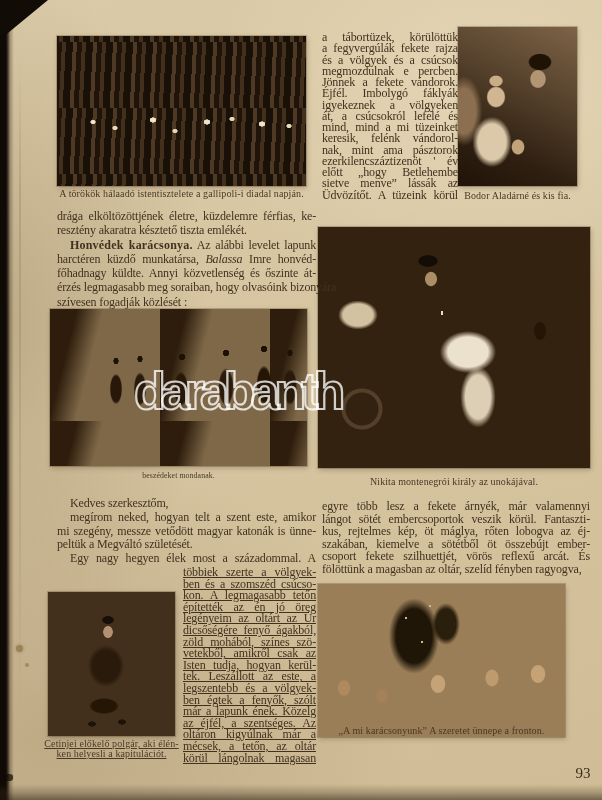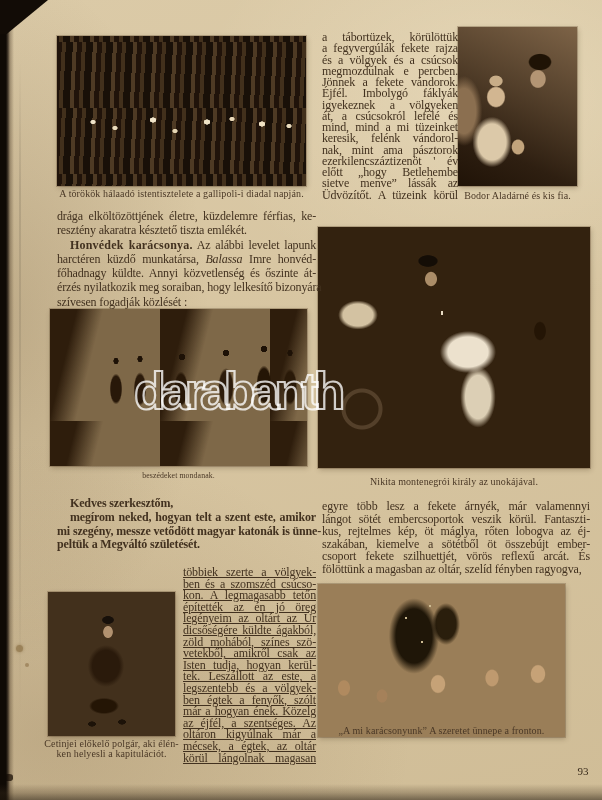--- a/index.html
+++ b/index.html
@@ -28,36 +28,36 @@
 
   
   .txt{position:absolute;z-index:2;color:#42311f;font-size:12px;letter-spacing:-.15px;}
   .ln{text-align:justify;text-align-last:justify;white-space:nowrap;overflow:visible;}
   .ln.nj{text-align-last:left;}
   .ln.in{text-indent:13px;}
   .b{font-weight:700;letter-spacing:.2px;}
   .i{font-style:italic;}
   #col-top-right{left:322px;top:32px;width:136px;line-height:11.25px;}
   #para-left-1{left:57px;top:209px;width:259px;line-height:14.3px;}
-  #para-left-2{left:57px;top:497px;width:259px;line-height:13.8px;font-weight:bold;}
+  #para-left-2{left:57px;top:497px;width:259px;line-height:13.8px;}
   #col-wrap{left:183px;top:567px;width:133px;line-height:11.6px;text-decoration:underline;}
   #para-right{left:322px;top:500px;width:268px;line-height:12.55px;}
 
   
   .cap{position:absolute;z-index:2;color:#4a3826;font-size:10px;line-height:10.4px;
        text-align:center;letter-spacing:.1px;}
   .cap .ln{text-align:center;text-align-last:center;white-space:nowrap;}
   .c1{left:57px;top:189px;width:249px;}
   .c2{left:445px;top:191px;width:145px;}
   .c3{left:50px;top:471px;width:257px;font-size:7.8px;}
   .c4{left:318px;top:477px;width:272px;}
-  .c5{left:40px;top:739px;width:143px;}
+  .c5{left:40px;top:739px;width:143px;text-decoration:underline;}
   .c6{left:318px;top:726px;width:247px;}
   .pagenum{position:absolute;left:566px;top:765px;width:34px;z-index:2;
-    color:#3a2c1c;font-size:11px;text-align:center;}
+    color:#3a2c1c;font-size:15px;text-align:center;}
 
   
   .wm{position:absolute;left:134px;top:351px;z-index:9;pointer-events:none;
     font-family:"Liberation Sans",sans-serif;font-weight:700;font-size:52px;line-height:80px;
     letter-spacing:-5px;color:transparent;-webkit-text-stroke:2.2px rgba(255,255,255,.78);}
 
   
   .photo{position:absolute;z-index:1;background-repeat:no-repeat;
     box-shadow:0 0 0 1px rgba(96,74,46,.3),1px 2px 5px rgba(60,42,22,.28);}
   .p1{left:57px;top:36px;width:249px;height:150px;background:
@@ -177,37 +177,38 @@
       <div class="ln">sietve menve” lássák az</div>
       <div class="ln">Üdvözítőt. A tüzeink körül</div>
     </div>
 
   <div class="txt" id="para-left-1">
       <div class="ln">drága elköltözöttjének életre, küzdelemre férfias, ke-</div>
       <div class="ln nj">resztény akaratra késztető tiszta emlékét.</div>
       <div class="ln in"><span class="b">Honvédek karácsonya.</span><span> Az alábbi levelet lapunk</span></div>
       <div class="ln"><span>harctéren küzdő munkatársa, </span><span class="i">Balassa</span><span> Imre honvéd-</span></div>
       <div class="ln">főhadnagy küldte. Annyi közvetlenség és őszinte át-</div>
-      <div class="ln">érzés nyilatkozik meg soraiban, hogy lelkesítő bizonyára</div>
+      <div class="ln">érzés legmagasabb meg soraiban, hogy olvasóink bizonyára</div>
       <div class="ln nj">szívesen fogadják közlését :</div>
     </div>
 
   <div class="photo p3"></div>
   <div class="cap c3">
       <div class="ln">beszédeket mondanak.</div>
     </div>
 
   <div class="photo p4"></div>
   <div class="cap c4">Nikita montenegrói király az unokájával.</div>
 
   <div class="txt" id="para-left-2">
       <div class="ln in nj">Kedves szerkesztőm,</div>
       <div class="ln in">megírom neked, hogyan telt a szent este, amikor</div>
       <div class="ln">mi szegény, messze vetődött magyar katonák is ünne-</div>
       <div class="ln nj">peltük a Megváltó születését.</div>
+      <div class="ln in">Egy nagy hegyen élek most a századommal. A</div>
     </div>
 
   <div class="txt" id="para-right">
       <div class="ln">egyre több lesz a fekete árnyék, már valamennyi</div>
       <div class="ln">lángot sötét embercsoportok veszik körül. Fantaszti-</div>
       <div class="ln">kus, rejtelmes kép, öt máglya, rőten lobogva az éj-</div>
       <div class="ln">szakában, kiemelve a sötétből öt összebújt ember-</div>
       <div class="ln">csoport fekete szilhuettjét, vörös reflexű arcát. És</div>
       <div class="ln nj">fölöttünk a magasban az oltár, szelíd fényben ragyogva,</div>
     </div>
@@ -217,31 +218,31 @@
       <div class="ln">Cetinjei előkelő polgár, aki élén-</div>
       <div class="ln">ken helyesli a kapitulációt.</div>
     </div>
 
   <div class="txt" id="col-wrap">
       <div class="ln">többiek szerte a völgyek-</div>
       <div class="ln">ben és a szomszéd csúcso-</div>
       <div class="ln">kon. A legmagasabb tetőn</div>
       <div class="ln">építették az én jó öreg</div>
       <div class="ln">legényeim az oltárt az Úr</div>
-      <div class="ln">dicsőségére küldte ágakból,</div>
+      <div class="ln">dicsőségére fenyő ágakból,</div>
       <div class="ln">zöld mohából, színes szö-</div>
       <div class="ln">vetekből, amikről csak az</div>
       <div class="ln">Isten tudja, hogyan kerül-</div>
       <div class="ln">tek. Leszállott az este, a</div>
       <div class="ln">legszentebb és a völgyek-</div>
       <div class="ln">ben égtek a fenyők, szólt</div>
-      <div class="ln">már a hogyan ének. Közelg</div>
+      <div class="ln">már a lapunk ének. Közelg</div>
       <div class="ln">az éjfél, a szentséges. Az</div>
       <div class="ln">oltáron kigyúlnak már a</div>
-      <div class="ln">mécsek, a égtek, az oltár</div>
+      <div class="ln">mécsek, a tetőn, az oltár</div>
       <div class="ln">körül lángolnak magasan</div>
     </div>
 
   <div class="photo p6"></div>
   <div class="cap c6">„A mi karácsonyunk” A szeretet ünnepe a fronton.</div>
 
   <div class="pagenum">93</div>
 
   <div class="wm">darabanth</div>
 

